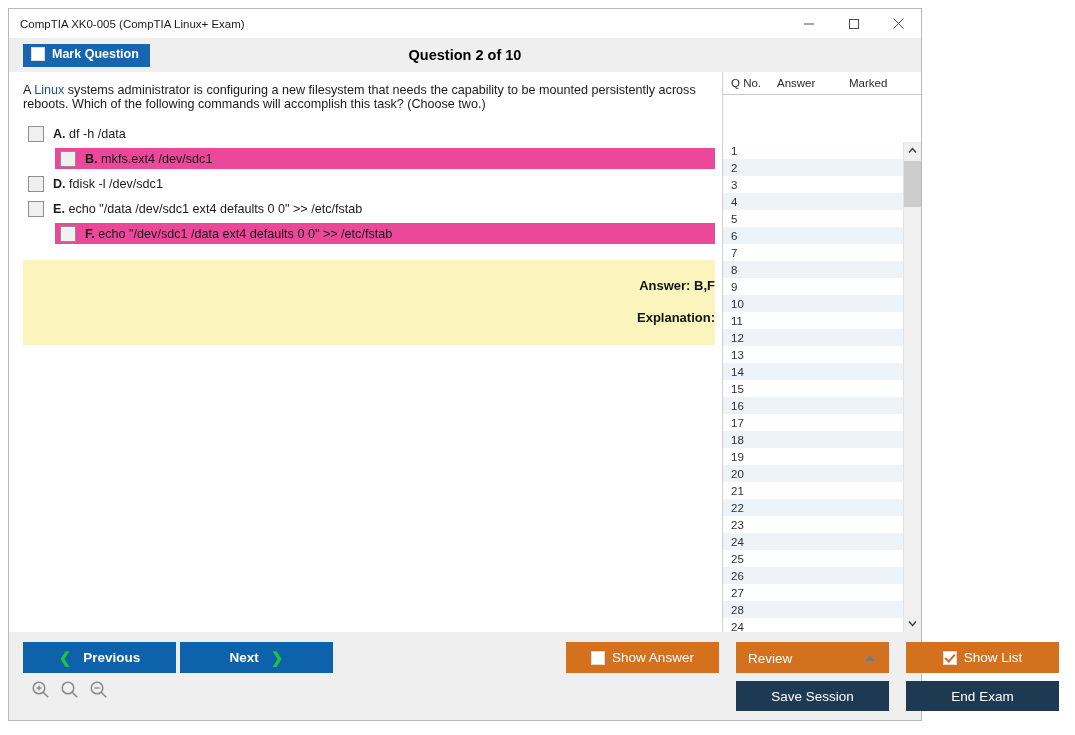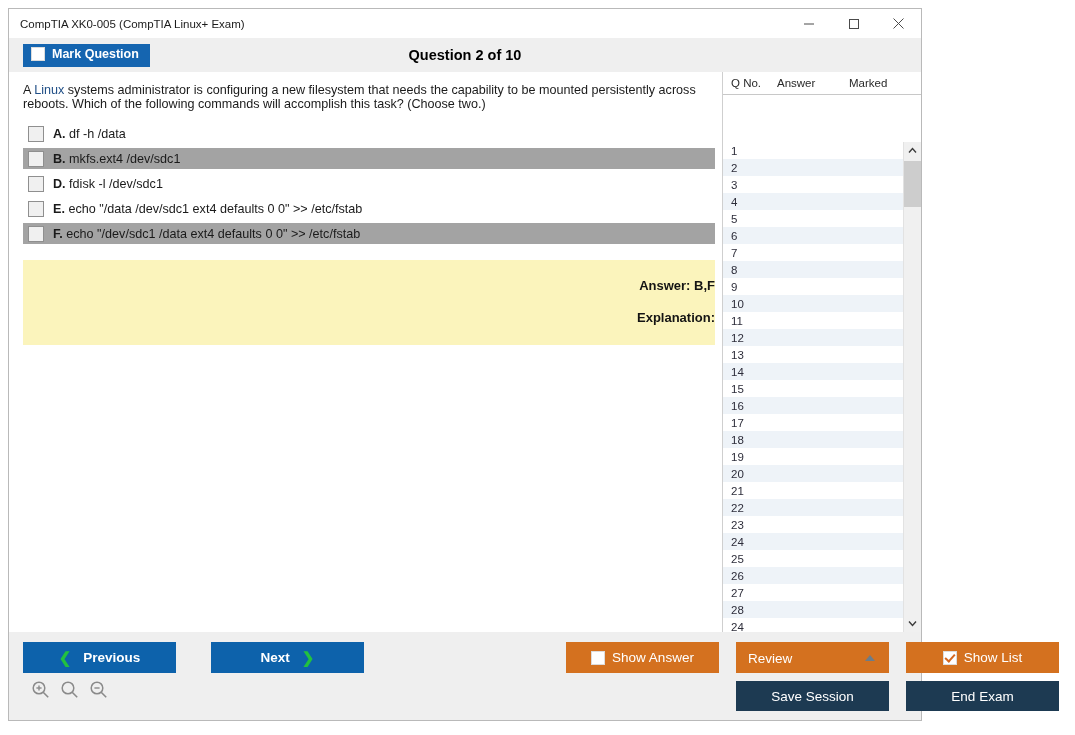--- a/index.html
+++ b/index.html
@@ -144,21 +144,21 @@
     padding: 12px 7px 0 14px;
   }
   .opt-row {
     display: flex;
     align-items: center;
     height: 21px;
     margin-bottom: 4px;
     padding-left: 5px;
     box-sizing: border-box;
   }
-  .opt-row.correct { background: #a3a3a3; }
+  .opt-row.correct { background: #ec4899; margin-left: 32px; }
   .opt-cb {
     width: 14px;
     height: 14px;
     background: #f0f0f0;
     border: 1px solid #8f8f8f;
     flex: none;
     margin-right: 9px;
   }
   .opt-text {
     font-size: 12.6px;
@@ -560,21 +560,21 @@
           </div>
         </div>
       </div>
     </div>
 
     <div class="footer">
       <div class="btn btn-blue" style="left:14px; top:10px; width:153px; height:31px;">
         <span class="chev" style="margin-right:12px;">❮</span>
         <span>Previous</span>
       </div>
-      <div class="btn btn-blue" style="left:202px; top:10px; width:153px; height:31px;">
+      <div class="btn btn-blue" style="left:171px; top:10px; width:153px; height:31px;">
         <span>Next</span>
         <span class="chev" style="margin-left:12px;">❯</span>
       </div>
 
       <div class="btn btn-orange" style="left:557px; top:10px; width:153px; height:31px;">
         <span class="cb"></span>
         <span style="font-weight:normal;">Show Answer</span>
       </div>
 
       <div class="btn btn-orange" style="left:727px; top:10px; width:153px; height:31px;">

